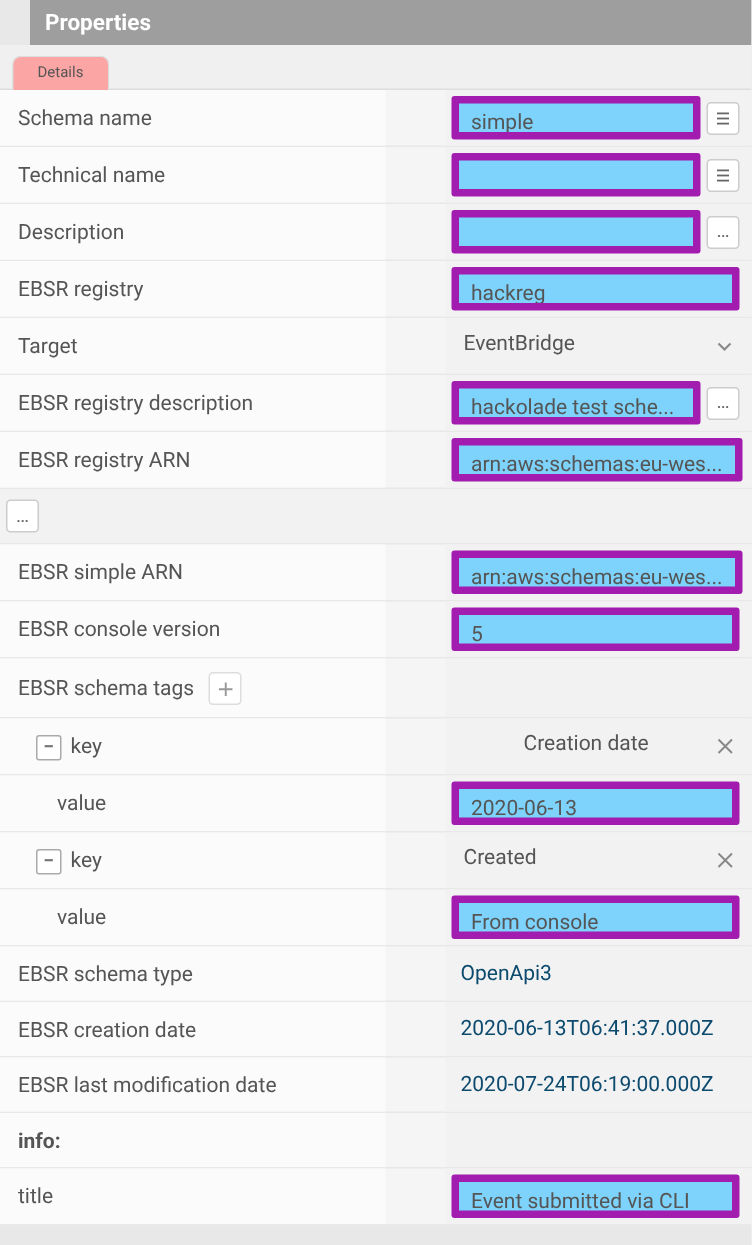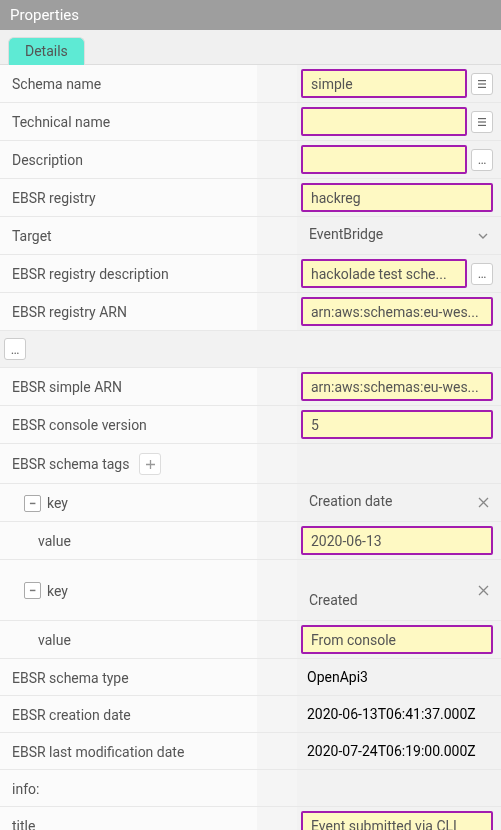--- a/index.html
+++ b/index.html
@@ -1,32 +1,32 @@
 <!DOCTYPE html>
 <html><head>
 <meta charset="utf-8">
 <style>
 * { box-sizing: border-box; margin: 0; padding: 0; font-family: -apple-system, "Segoe UI", Roboto, Arial, sans-serif; }
 body { background: #e8e8e8; width: 501px; height: 830px; overflow: hidden; font-size: 14px; color: #555; }
-.panel-header { background: #9e9e9e; color: #fff; padding: 6px 10px; font-size: 15px; font-weight: 400; }
+.panel-header { background: #9e9e9e; color: #fff; padding: 6px 10px; font-size: 15px; font-weight: 700; margin-left: 20px; }
 .tab-bar { background: #f0f0f0; padding: 6px 8px 0 8px; border-bottom: 1px solid #ddd; }
-.tab { display: inline-block; background: #5eead4; border: 1px solid #ddd; border-bottom: none; border-radius: 6px 6px 0 0; padding: 5px 16px 6px; font-size: 14px; color: #555; position: relative; top: 1px; }
+.tab { display: inline-block; background: #fca5a5; border: 1px solid #ddd; border-bottom: none; border-radius: 6px 6px 0 0; padding: 5px 16px 6px; font-size: 10px; color: #555; position: relative; top: 1px; }
 .prop-table { background: #f5f5f5; }
 .row { display: flex; align-items: stretch; border-bottom: 1px solid #e8e8e8; min-height: 37px; gap: 40px; }
 .label-cell { flex: 0 0 257px; padding: 9px 10px 8px 12px; background: #fbfbfb; color: #555; display: flex; align-items: center; gap: 6px; }
 .label-cell.indent-1 { padding-left: 24px; }
 .label-cell.indent-2 { padding-left: 38px; }
 .value-cell { flex: 1; background: #f2f2f2; padding: 4px 8px 4px 4px; display: flex; align-items: center; gap: 4px; }
-.inp { flex: 1; background: #fef9c3; border: 2px solid #a21caf; border-radius: 2px; padding: 5px 8px; font-size: 14px; color: #555; height: 29px; overflow: hidden; white-space: nowrap; text-overflow: ellipsis; }
-.val-static { flex: 1; padding: 0 6px; color: #000000; overflow: hidden; white-space: nowrap; text-overflow: ellipsis; }
+.inp { flex: 1; background: #7dd3fc; border: 5px solid #a21caf; border-radius: 2px; padding: 5px 8px; font-size: 14px; color: #555; height: 29px; overflow: hidden; white-space: nowrap; text-overflow: ellipsis; }
+.val-static { flex: 1; padding: 0 6px; color: #0c4a6e; overflow: hidden; white-space: nowrap; text-overflow: ellipsis; }
 .icon-btn { flex: 0 0 22px; width: 22px; height: 22px; display: flex; align-items: center; justify-content: center; border: 1px solid #ccc; border-radius: 3px; background: #fff; font-size: 13px; color: #666; cursor: pointer; }
 .icon-plain { flex: 0 0 20px; width: 20px; height: 20px; display: flex; align-items: center; justify-content: center; font-size: 16px; color: #888; cursor: pointer; }
 .add-btn { display: inline-flex; align-items: center; justify-content: center; width: 22px; height: 22px; border: 1px solid #ddd; border-radius: 3px; background: #fff; color: #999; font-size: 15px; margin-left: 4px; cursor: pointer; }
 .collapse-btn { display: inline-flex; align-items: center; justify-content: center; width: 17px; height: 17px; border: 1px solid #aaa; border-radius: 2px; background: #fff; color: #777; font-size: 13px; font-weight: bold; line-height: 1; cursor: pointer; }
-.section-label { font-weight: 400; text-align: center; }
+.section-label { font-weight: 700; text-align: center; }
 svg { display: block; }
 </style>
 </head>
 <body>
 
 <div class="panel-header">
   <span>Properties</span>
 </div>
 
 <div class="tab-bar">
@@ -139,42 +139,42 @@
     </div>
     <div class="value-cell"></div>
   </div>
 
   <div class="row">
     <div class="label-cell indent-1">
       <span class="collapse-btn">−</span>
       <span>key</span>
     </div>
     <div class="value-cell">
-      <div class="inp" style="border:none;background:transparent;">Creation date</div>
+      <div class="inp" style="border:none;background:transparent;margin-left:40px;">Creation date</div>
       <div class="icon-plain">
         <svg width="11" height="11" viewBox="0 0 11 11">
             <path d="M1 1 L10 10 M10 1 L1 10" stroke="#888" stroke-width="1.3"></path>
           </svg>
       </div>
     </div>
   </div>
   <div class="row">
     <div class="label-cell indent-2">value</div>
     <div class="value-cell">
       <div class="inp">2020-06-13</div>
     </div>
   </div>
 
   <div class="row">
     <div class="label-cell indent-1">
       <span class="collapse-btn">−</span>
       <span>key</span>
     </div>
     <div class="value-cell">
-      <div class="inp" style="border:none;background:transparent;margin-top:23px;">Created</div>
+      <div class="inp" style="border:none;background:transparent;">Created</div>
       <div class="icon-plain">
         <svg width="11" height="11" viewBox="0 0 11 11">
             <path d="M1 1 L10 10 M10 1 L1 10" stroke="#888" stroke-width="1.3"></path>
           </svg>
       </div>
     </div>
   </div>
   <div class="row">
     <div class="label-cell indent-2">value</div>
     <div class="value-cell">

